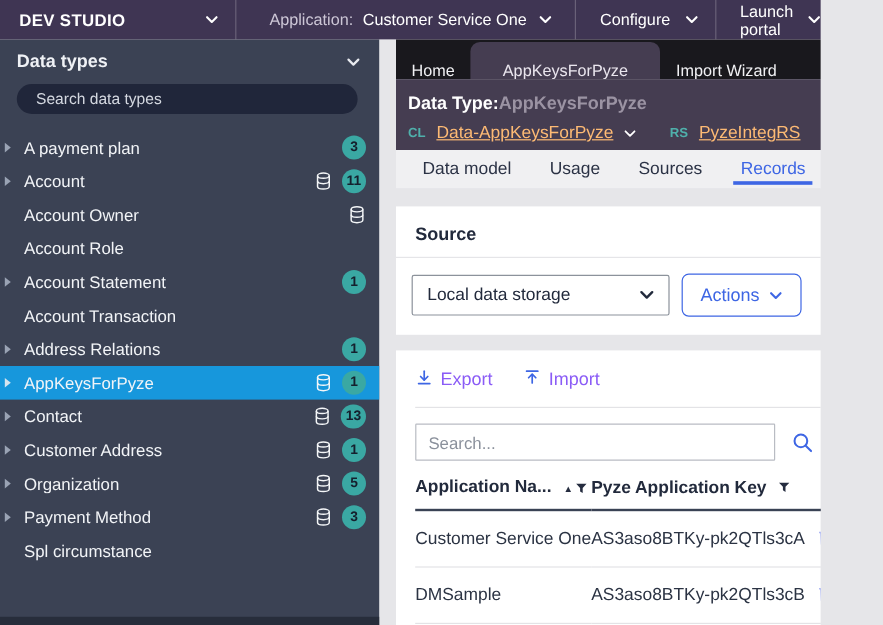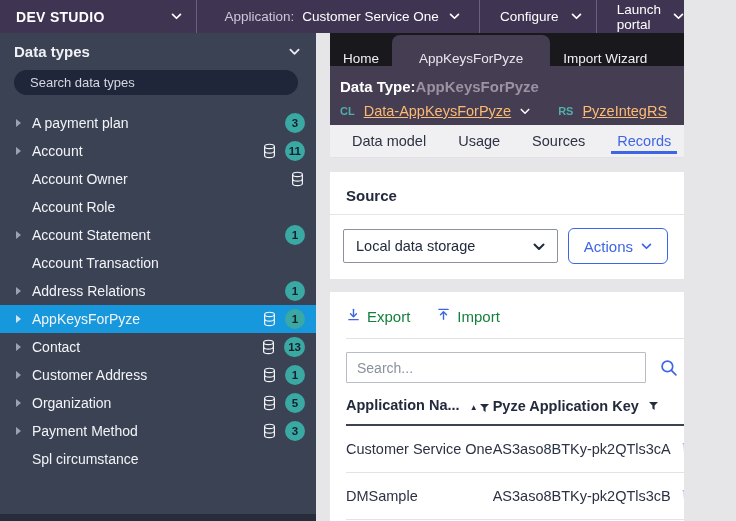--- a/index.html
+++ b/index.html
@@ -29,21 +29,21 @@
 
   
   .sidebar { width:316px; flex:0 0 316px; background:#3B4254; color:#EFF1F5; position:relative; display:flex; flex-direction:column; }
   .sb-header { display:flex; align-items:center; padding:10px 16px 8px 14px; }
   .sb-title { font-size:15px; font-weight:bold; }
   .sb-header .chev { margin-left:auto; color:#E8EAEF; }
   .sb-search-wrap { padding:2px 18px 8px 14px; }
   .sb-search { width:100%; height:25px; border-radius:13px; border:none; outline:none; background:#20263A; color:#7dd3fc; font-size:13px; padding:0 16px; font-family:"Liberation Sans", sans-serif; }
   .sb-search::placeholder { color:#D4D8E0; opacity:1; }
   .sb-list { margin-top:6px; }
-  .sb-item { display:flex; align-items:center; gap:8px; height:28px; padding:0 11px 0 16px; cursor:pointer; }
+  .sb-item { display:flex; align-items:center; gap:8px; height:28px; padding:0 11px 0 4px; cursor:pointer; }
   .sb-item.selected { background:#1797DC; }
   .sb-caret { width:8px; flex:0 0 8px; display:inline-block; }
   .sb-caret.show::before { content:""; display:block; width:0; height:0; border-left:5px solid #9AA3B4; border-top:4px solid transparent; border-bottom:4px solid transparent; }
   .sb-item.selected .sb-caret.show::before { border-left-color:#D6E4EF; }
   .sb-label { flex:1; font-size:14px; color:#F2F4F7; white-space:nowrap; overflow:hidden; }
   .sb-db { display:inline-flex; }
   .sb-badge { min-width:20px; height:20px; border-radius:10px; background:#3AA8A3; color:#15202D; font-size:11.5px; font-weight:bold; display:inline-flex; align-items:center; justify-content:center; padding:0 4px; }
   .sb-bottom { position:absolute; bottom:0; left:0; width:100%; height:7px; background:#272D3B; }
 
   
@@ -75,21 +75,21 @@
   .card-source { flex:0 0 auto; }
   .cs-title { font-size:15px; font-weight:bold; color:#222A3C; padding:15px 16px 10px 16px; }
   .cs-divider { height:1px; background:#E5E5E8; }
   .cs-controls { display:flex; align-items:center; padding:13px 16px 15px 13px; }
   .select { width:250px; height:34px; border:1px solid #8C929B; border-radius:2px; background:#fff; display:flex; align-items:center; padding:0 12px; font-size:14.5px; color:#222A3C; cursor:pointer; }
   .select .sel-chev { margin-left:auto; color:#222A3C; }
   .btn-actions { margin-left:10px; height:36px; padding:0 15px; background:#fff; border:1px solid #3E66E4; border-radius:6px; color:#3E66E4; font-size:15px; font-family:"Liberation Sans", sans-serif; display:flex; align-items:center; gap:8px; cursor:pointer; }
 
   .card-records { margin-top:13px; flex:1; padding:15px 0 0 16px; min-height:0; }
   .io-links { display:flex; align-items:center; gap:26px; }
-  .io-link { display:flex; align-items:center; gap:6px; color:#15803d; font-size:15px; cursor:pointer; }
+  .io-link { display:flex; align-items:center; gap:6px; color:#8b5cf6; font-size:15px; cursor:pointer; }
   .rec-divider { height:1px; background:#E3E3E6; margin-top:13px; }
   .search-row { display:flex; align-items:center; margin-top:13px; }
   .rec-search { width:300px; height:31px; border:1px solid #B9BCC3; border-radius:1px; padding:0 10px; font-size:14px; color:#222A3C; outline:none; font-family:"Liberation Sans", sans-serif; }
   .rec-search::placeholder { color:#8B919C; opacity:1; }
   .search-row .mag { margin-left:14px; display:inline-flex; cursor:pointer; }
 
   table.records { border-collapse:collapse; width:100%; margin-top:14px; }
   th { text-align:left; font-size:14.5px; font-weight:bold; color:#222A3C; padding:0 0 8px 0; border-bottom:2px solid #3A4254; white-space:nowrap; }
   th .hdr-icons { display:inline-flex; align-items:center; gap:2px; margin-left:6px; }
   .sort-asc { font-size:8px; color:#252C3F; }

